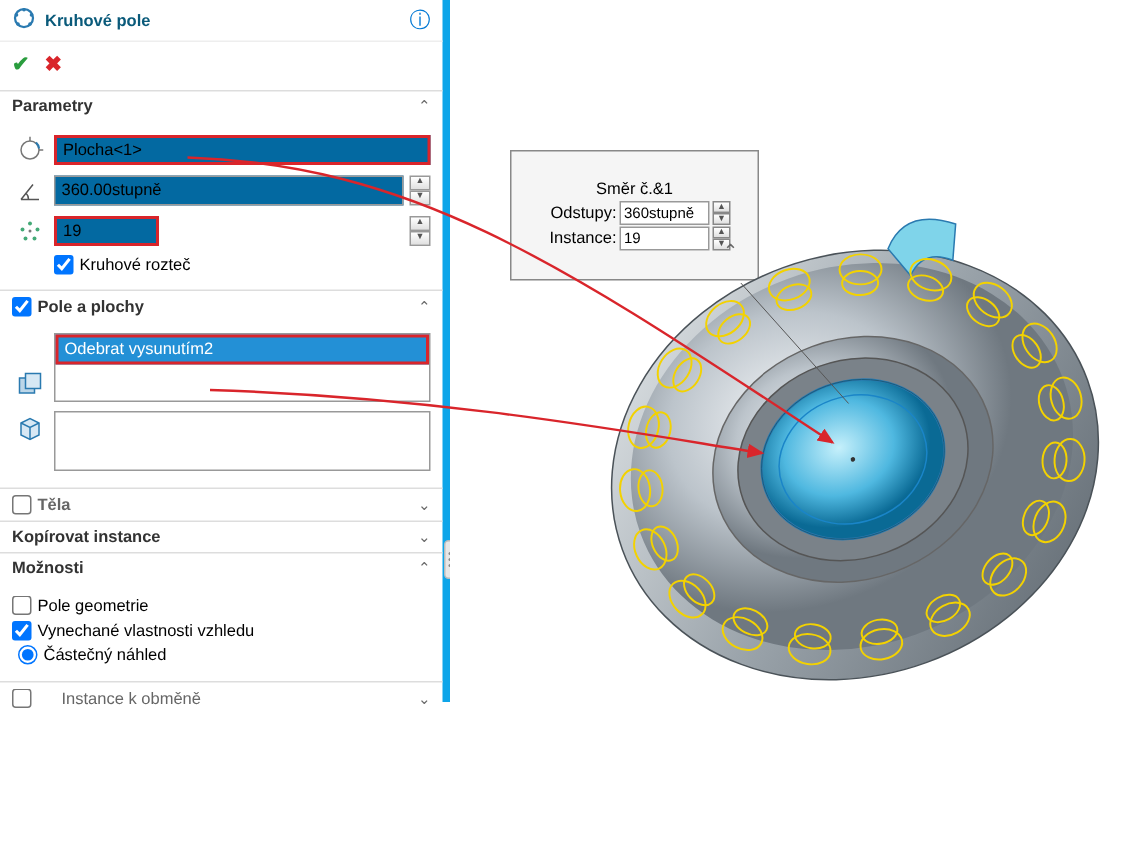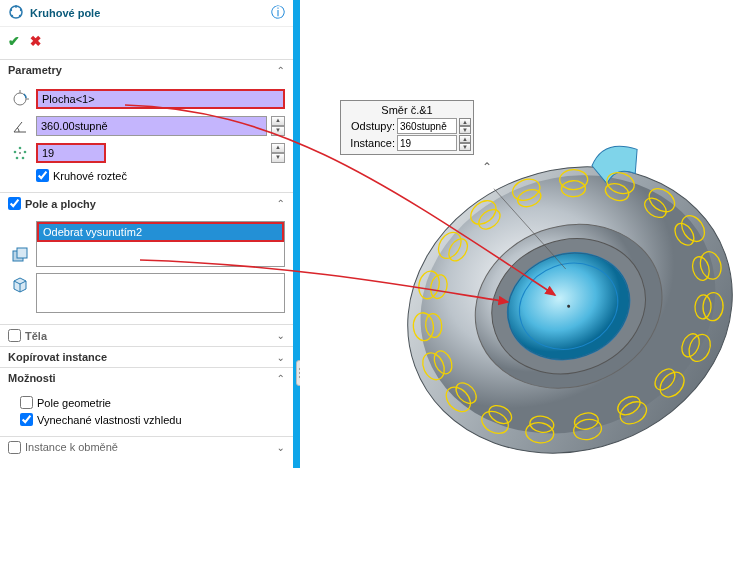--- a/index.html
+++ b/index.html
@@ -1,44 +1,44 @@
 <!DOCTYPE html>
 <html><head>
 <meta charset="utf-8">
 <style>
   * { box-sizing: border-box; margin: 0; padding: 0; font-family: "Segoe UI", Arial, sans-serif; font-size: 11px; }
   body { width: 750px; height: 568px; background: #fff; position: relative; overflow: hidden; }
-  .panel { position: absolute; left: 0; top: 0; width: 300px; height: 468px; border-right: 7px solid #0ea5e9; background: #fff; }
+  .panel { position: absolute; left: 0; top: 0; width: 300px; height: 468px; border-right: 5px solid #0ea5e9; background: #fff; }
   .panel-header { display: flex; align-items: center; padding: 4px 8px; border-bottom: 1px solid #eee; }
   .panel-header .title { font-weight: bold; color: #0a5a7a; margin-left: 6px; flex: 1; }
   .help-icon { color: #0078d4; font-size: 14px; cursor: pointer; }
   .confirm-row { display: flex; gap: 10px; padding: 6px 8px 10px; }
   .check-ok { color: #2a9d3e; font-size: 14px; font-weight: bold; cursor: pointer; }
   .check-cancel { color: #d9252b; font-size: 14px; font-weight: bold; cursor: pointer; }
   .section-head { display: flex; align-items: center; justify-content: space-between; padding: 4px 8px; border-top: 1px solid #ddd; cursor: pointer; }
   .section-head .label { font-weight: bold; color: #333; font-size: 11px; }
   .section-head .chev { color: #666; font-size: 10px; }
   .section-body { padding: 4px 8px 8px; }
   .row { display: flex; align-items: center; margin: 3px 0; gap: 4px; }
   .icon-box { width: 24px; height: 24px; display: flex; align-items: center; justify-content: center; color: #555; }
-  .input-text { flex: 1; height: 20px; border: 1px solid #999; padding: 2px 4px; font-size: 11px; background: #c4b5fd; }
+  .input-text { flex: 1; height: 20px; border: 1px solid #999; padding: 2px 4px; font-size: 11px; background: #0369a1; }
   .red-box { border: 2px solid #d9252b !important; }
   .spinner { display: flex; flex-direction: column; width: 14px; }
   .spinner .btn { height: 10px; border: 1px solid #999; background: linear-gradient(#fff,#e0e0e0); font-size: 6px; line-height: 6px; text-align: center; cursor: pointer; color: #555; }
   .checkbox-row { display: flex; align-items: center; gap: 4px; margin: 4px 0 2px 28px; }
-  .checkbox-row.tight { margin-left: 12px; }
+  .checkbox-row.tight { margin-left: 0; }
   .checkbox-row input[type=checkbox] { width: 13px; height: 13px; }
   .listbox { border: 1px solid #999; min-height: 40px; background: #fff; }
   .listbox.selected-item { background: #fff; }
   .list-item-sel { background: #2390d6; color: #fff; padding: 2px 4px; display: block; }
   .listbox.empty { height: 40px; }
   .radio-row { display: flex; align-items: center; gap: 4px; margin: 3px 0 3px 4px; }
   .radio-row input[type=radio] { width: 13px; height: 13px; }
   .viewport { position: absolute; left: 300px; top: 0; right: 0; bottom: 0; background: #fff; }
-  .callout { position: absolute; left: 40px; top: 100px; border: 1px solid #888; background: #f5f5f5; padding: 2px; font-size: 10px; }
+  .callout { position: absolute; left: 40px; top: 100px; border: 1px solid #888; background: #f5f5f5; padding: 18px; font-size: 10px; }
   .callout .title { text-align: center; padding: 1px 4px; }
   .callout .crow { display: flex; align-items: center; gap: 2px; margin: 1px 0; }
   .callout .crow .lbl { width: 52px; text-align: right; }
   .callout .crow input { width: 60px; height: 16px; border: 1px solid #999; font-size: 10px; padding: 0 2px; }
   .mini-spin { display: flex; flex-direction: column; }
   .mini-spin .b { width: 12px; height: 8px; border: 1px solid #888; background: linear-gradient(#fff,#e0e0e0); font-size: 6px; text-align: center; line-height: 6px; cursor: pointer; color: #555; }
   .splitter-grip { position: absolute; left: 296px; top: 360px; width: 8px; height: 26px; background: #e7e7e7; border: 1px solid #bbb; border-radius: 3px; display: flex; flex-direction: column; justify-content: center; align-items: center; gap: 2px; }
   .splitter-grip div { width: 2px; height: 2px; background: #888; border-radius: 50%; }
   .render { position: absolute; left: 80px; top: 10px; width: 360px; height: 550px; }
   .pattern-icon svg { width:16px; height:16px; }
@@ -169,24 +169,28 @@
   </div>
   <div class="section-body">
     <div class="checkbox-row tight">
       <input type="checkbox" style="">
       <span>Pole geometrie</span>
     </div>
     <div class="checkbox-row tight">
       <input type="checkbox" checked="" style="">
       <span>Vynechané vlastnosti vzhledu</span>
     </div>
-  </div>
-
-  <div class="section-head">
-    <span style="display:flex;gap:4px">
+    <div class="radio-row">
+      <input type="radio" name="preview" checked="" style="">
+      <span>Částečný náhled</span>
+    </div>
+  </div>
+
+  <div class="section-head">
+    <span style="display:flex;align-items:center;gap:20px">
       <input type="checkbox" style="">
       <span class="label" style="font-weight:normal;color:#666">Instance k obměně</span>
     </span>
     <span class="chev">⌄</span>
   </div>
 </div>
 
 <div class="splitter-grip">
     <div></div>
     <div></div>

